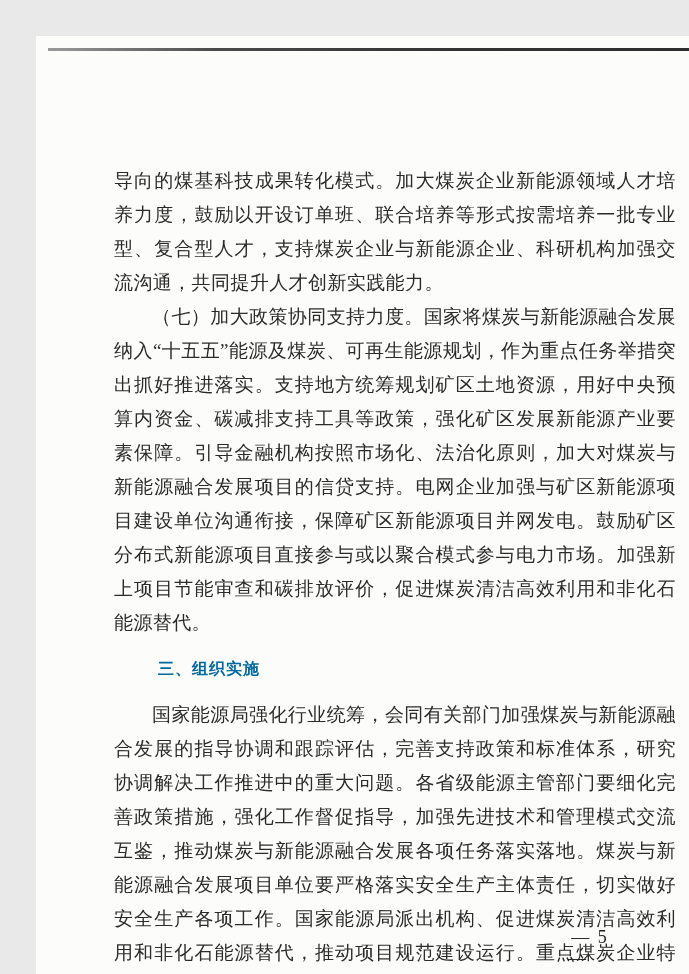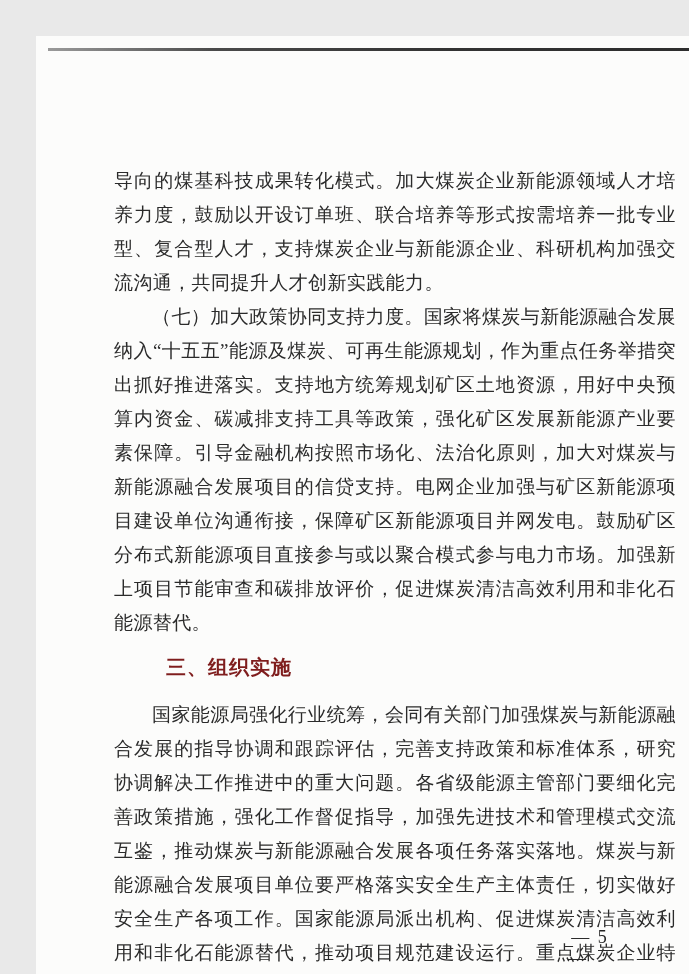--- a/index.html
+++ b/index.html
@@ -35,24 +35,24 @@
     width: 562px;
     font-size: 19px;
     line-height: 34px;
     letter-spacing: 0.4px;
     color: #2b2b2b;
     text-align: justify;
   }
   .para { margin: 0; }
   .para.indent { text-indent: 2em; }
   .section-heading {
-    font-family: Liberation Mono, monospace;
+    font-family: Liberation Serif, serif;
     font-weight: bold;
-    color: #7f1d1d;
-    font-size: 20px;
+    color: #0369a1;
+    font-size: 16px;
     line-height: 34px;
     text-indent: 2em;
     letter-spacing: 1px;
   }
   .footer {
     position: absolute;
     left: 496px;
     top: 879px;
     width: 80px;
     text-align: center;

